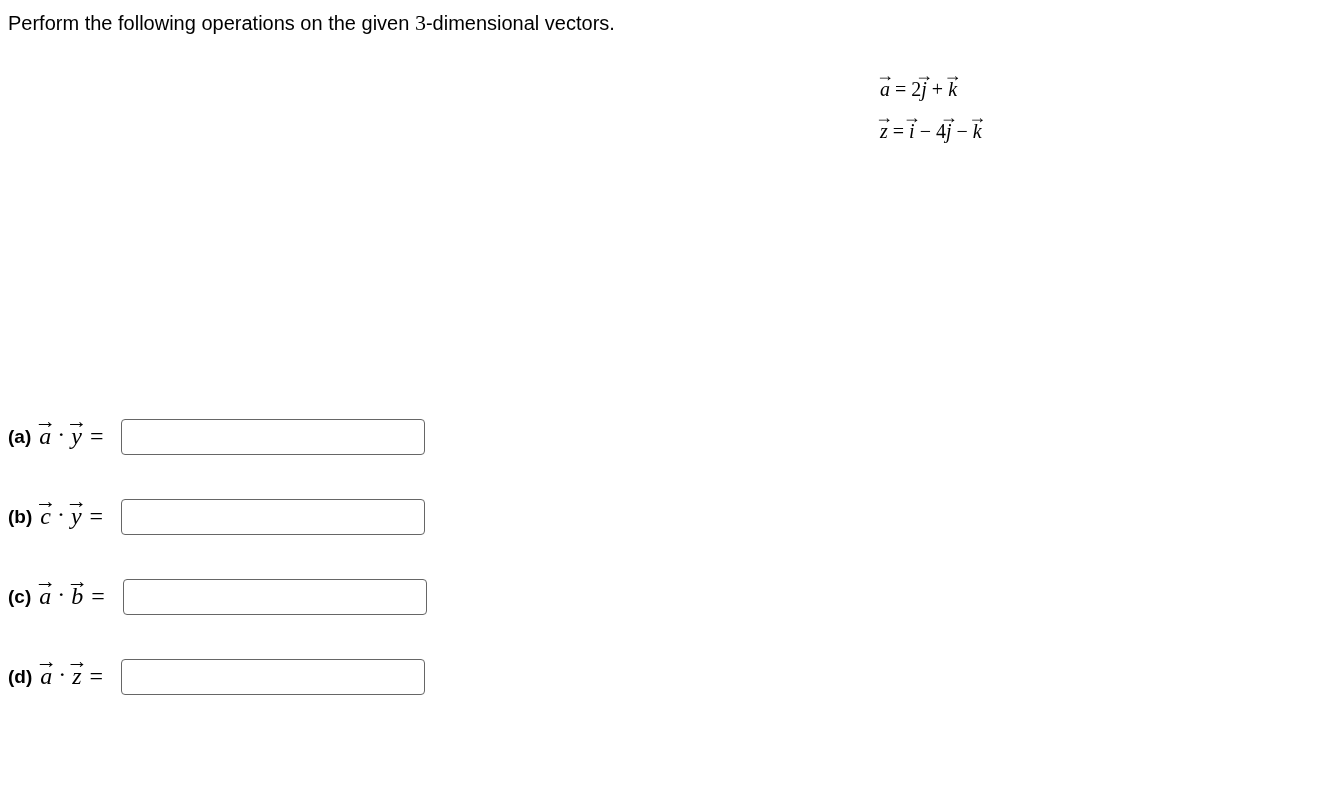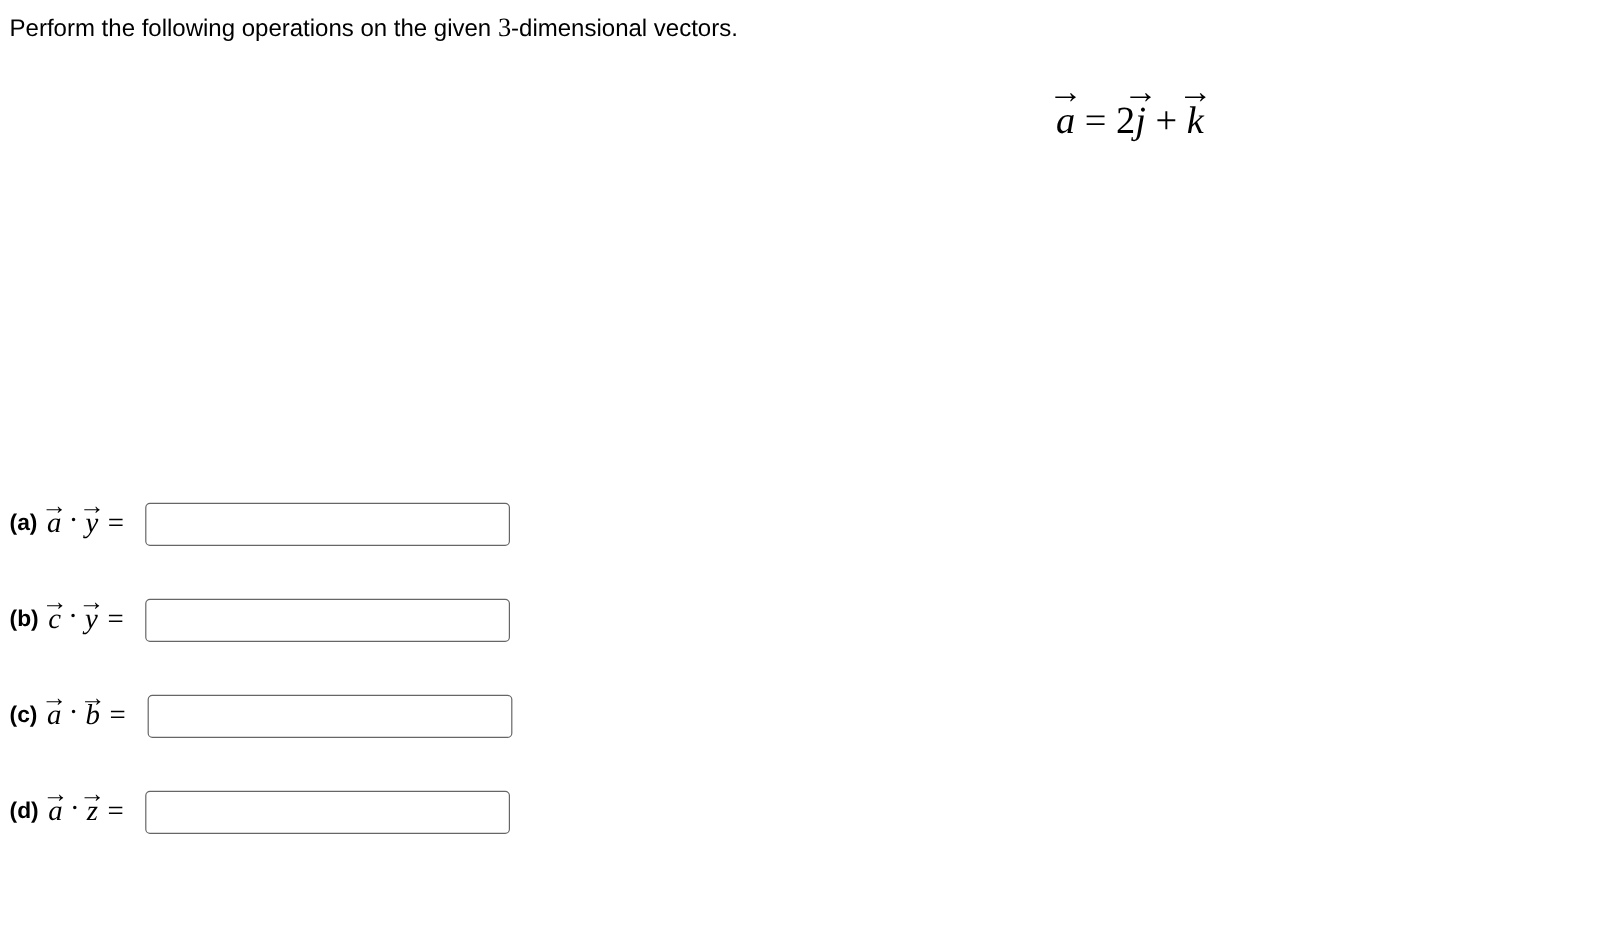--- a/index.html
+++ b/index.html
@@ -16,21 +16,21 @@
     }
     .three {
       font-family: 'Times New Roman', serif;
       font-size: 22px;
     }
     .vectors-block {
       position: absolute;
       left: 880px;
       top: 70px;
       font-family: 'Times New Roman', serif;
-      font-size: 32px;
+      font-size: 20px;
       line-height: 1.9;
     }
     .vec-line {
       white-space: nowrap;
       margin-bottom: 4px;
     }
     .varrow {
       display: inline-block;
       position: relative;
       font-style: italic;
@@ -87,20 +87,23 @@
 <body>
 
 <div class="instruction">
   <span>Perform the following operations on the given </span><span class="three">3</span><span>-dimensional vectors.</span>
 </div>
 
 <div class="vectors-block">
   <div class="vec-line">
     <span class="varrow">a</span><span> = 2</span><span class="varrow">j</span><span> + </span><span class="varrow">k</span>
   </div>
+  <div class="vec-line">
+    <span class="varrow">z</span><span> = </span><span class="varrow">i</span><span> − 4</span><span class="varrow">j</span><span> − </span><span class="varrow">k</span>
+  </div>
 </div>
 
 <div class="questions">
 
   <div class="question-row">
     <div class="q-label">
       <span class="part">(a)</span>
       <span class="varrow">a</span>
       <span class="dot">·</span>
       <span class="varrow">y</span>

